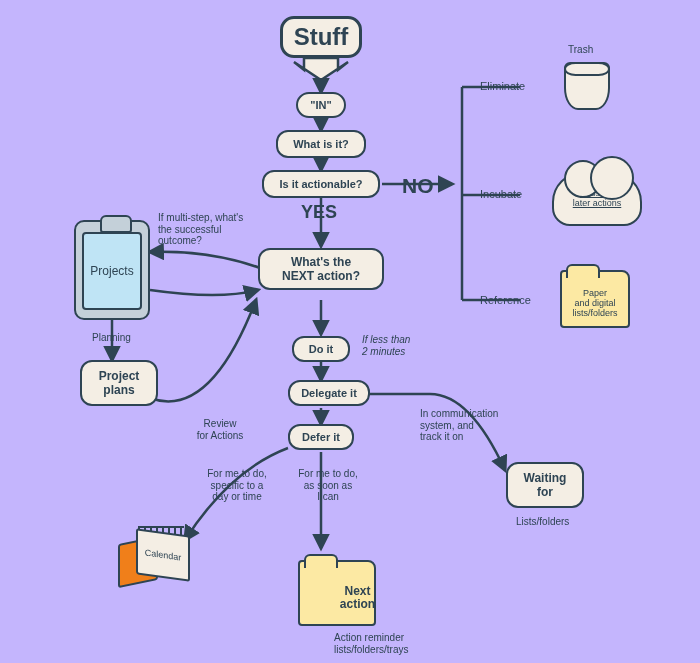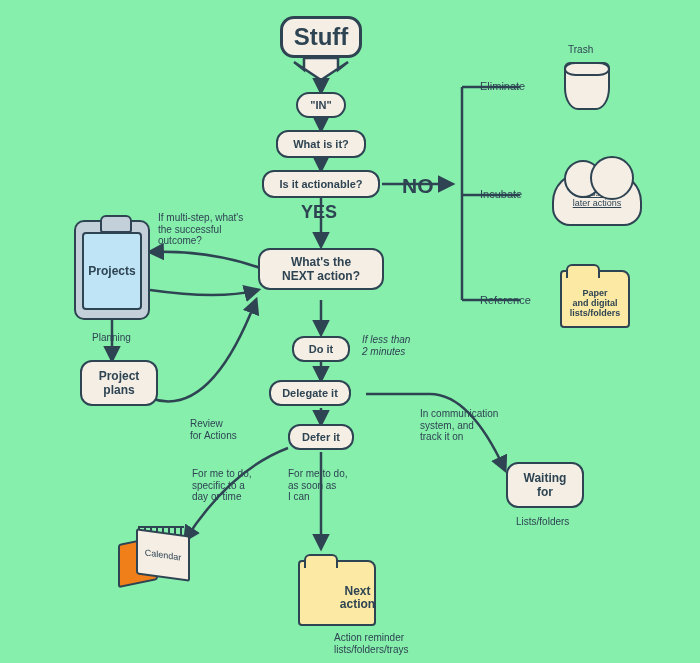--- a/index.html
+++ b/index.html
@@ -5,21 +5,21 @@
   html, body {
     margin: 0;
     padding: 0;
     background: #0f5c44;
     font-family: "Helvetica Neue", Arial, sans-serif;
   }
   .page {
     position: relative;
     width: 700px;
     height: 663px;
-    background: #86efac;
+    background: #c4b5fd;
   }
   svg { position: absolute; top: 0; left: 0; }
   .node {
     position: absolute;
     border: 2.5px solid #2e4453;
     background: #f4eee4;
     border-radius: 12px;
     display: flex;
     align-items: center;
     justify-content: center;
@@ -30,21 +30,21 @@
     padding: 2px 6px;
   }
   .node.small { font-size: 11px; line-height: 1.15; }
   .node.med   { font-size: 12px; line-height: 1.2; }
   .node.big   { font-size: 24px; font-weight: 800; border-width: 3px; border-radius: 14px; }
   .cap {
     position: absolute;
     color: #2e4453;
     font-size: 10px;
     line-height: 1.15;
-    text-align: left;
+    text-align: center;
   }
   .cap.right { text-align: left; }
   .cap.em    { font-style: italic; }
   .cap.label { font-size: 11px; }
 
   
   .trash {
     position: absolute;
     width: 42px; height: 44px;
     border: 2.5px solid #2e4453;
@@ -81,21 +81,20 @@
     position: absolute;
     width: 70px; height: 58px;
     background: #fce9a3;
     border: 2px solid #2e4453;
     border-radius: 4px 8px 4px 4px;
     box-sizing: border-box;
     padding: 14px 6px 4px 6px;
     font-size: 9px; color:#2e4453; text-align:center;
     display:flex; align-items:center; justify-content:center;
     line-height:1.1;
-    font-weight:bold;
   }
   .folder::before{
     content:""; position:absolute; top:-8px; left:4px;
     width: 30px; height: 12px; background:#fce9a3;
     border:2px solid #2e4453; border-bottom:none;
     border-radius: 6px 6px 0 0;
   }
   .folder.stack::after{
     content:""; position:absolute; z-index:-1;
     top:-10px; left:-14px; width:70px; height:58px;
@@ -106,21 +105,21 @@
   
   .clip {
     position:absolute; width:76px; height:100px;
     background:#c4d0d9; border:2.5px solid #2e4453;
     border-radius: 10px; box-sizing:border-box;
   }
   .clip .paper{
     position:absolute; top:10px; left:6px; right:6px; bottom:8px;
     background:#bfe4f5; border:2px solid #2e4453; border-radius:4px;
     display:flex; align-items:center; justify-content:center;
-    font-size:12px; font-weight:700; color:#2e4453;
+    font-size:12px; font-weight:400; color:#2e4453;
   }
   .clip::before{
     content:""; position:absolute; top:-7px; left:24px;
     width:28px; height:14px; background:#c4d0d9;
     border:2.5px solid #2e4453; border-radius:6px 6px 3px 3px;
   }
 
   
   .cal {
     position:absolute; width:72px; height:48px;
@@ -201,21 +200,21 @@
   <div class="cap" style="left:301px; top:202px; font-size:18px; font-weight:800; color:#2e4453;">YES</div>
   <div class="cap" style="left:402px; top:174px; font-size:21px; font-weight:800; color:#2e4453;">NO</div>
 
   <div class="node med" style="left:258px; top:248px; width:126px; height:42px; white-space:pre-line;">What's the
 NEXT action?</div>
 
   <div class="node small" style="left:292px; top:336px; width:58px; height:26px;">Do it</div>
   <div class="cap em right" style="left:362px; top:334px; width:80px; white-space:pre-line;">If less than
 2 minutes</div>
 
-  <div class="node small" style="left:269px; top:380px; width:82px; height:26px;">Delegate it</div>
+  <div class="node small" style="left:288px; top:380px; width:82px; height:26px;">Delegate it</div>
 
   <div class="node small" style="left:288px; top:424px; width:66px; height:26px;">Defer it</div>
 
   <div class="cap label" style="left:480px; top:80px;">Eliminate</div>
   <div class="trash" style="left:564px; top:62px;"></div>
   <div class="cap" style="left:568px; top:44px;">Trash</div>
 
   <div class="cap label" style="left:480px; top:188px;">Incubate</div>
   <div class="cloud" style="left:552px; top:172px;">
     <span style="white-space:pre-line;">Possible

